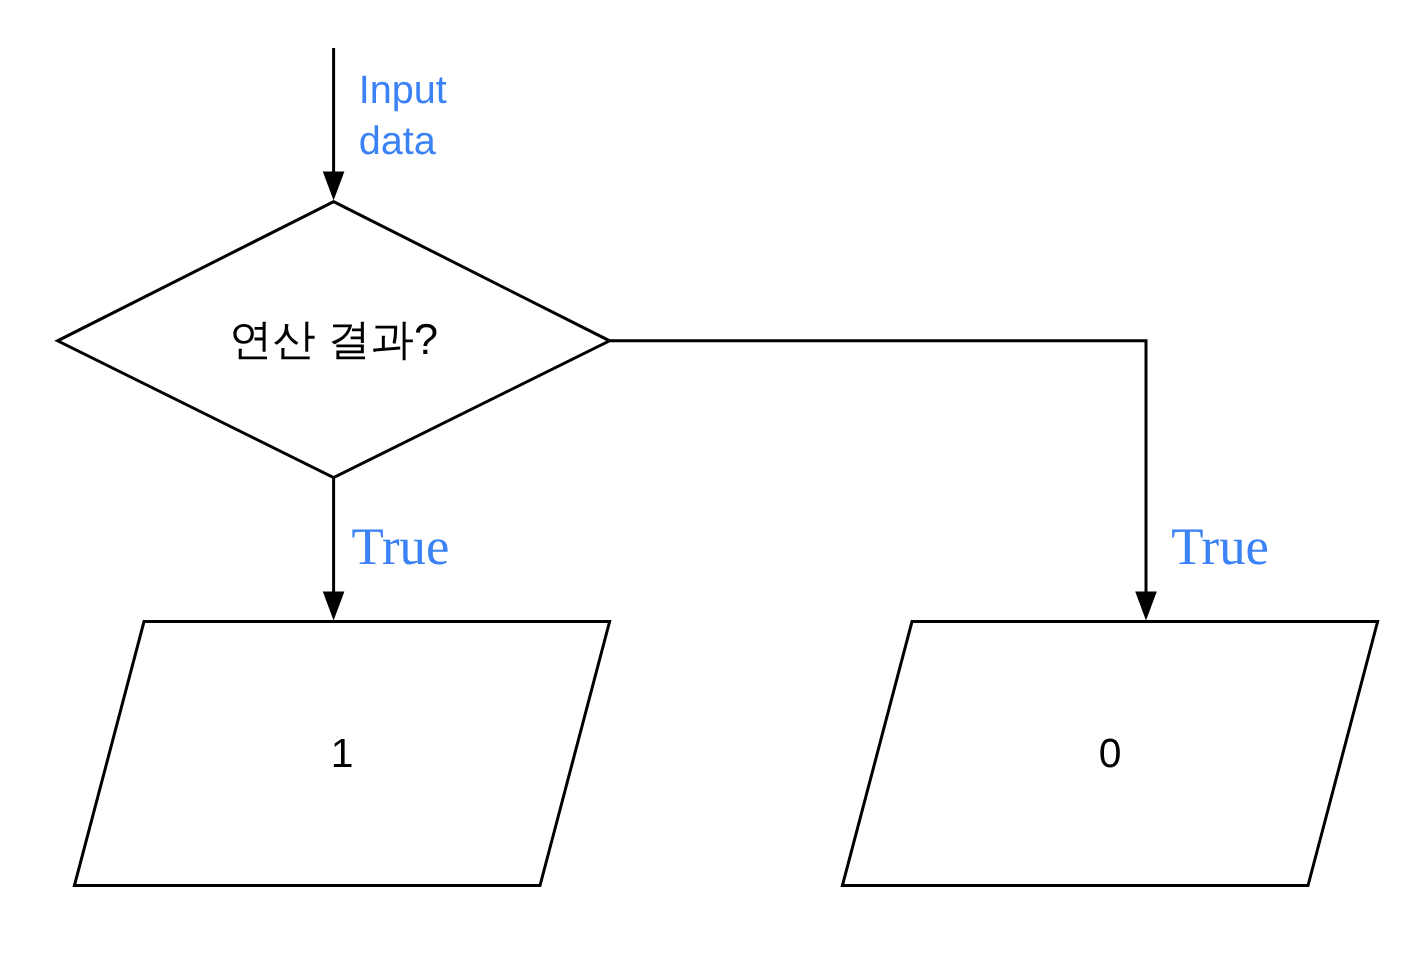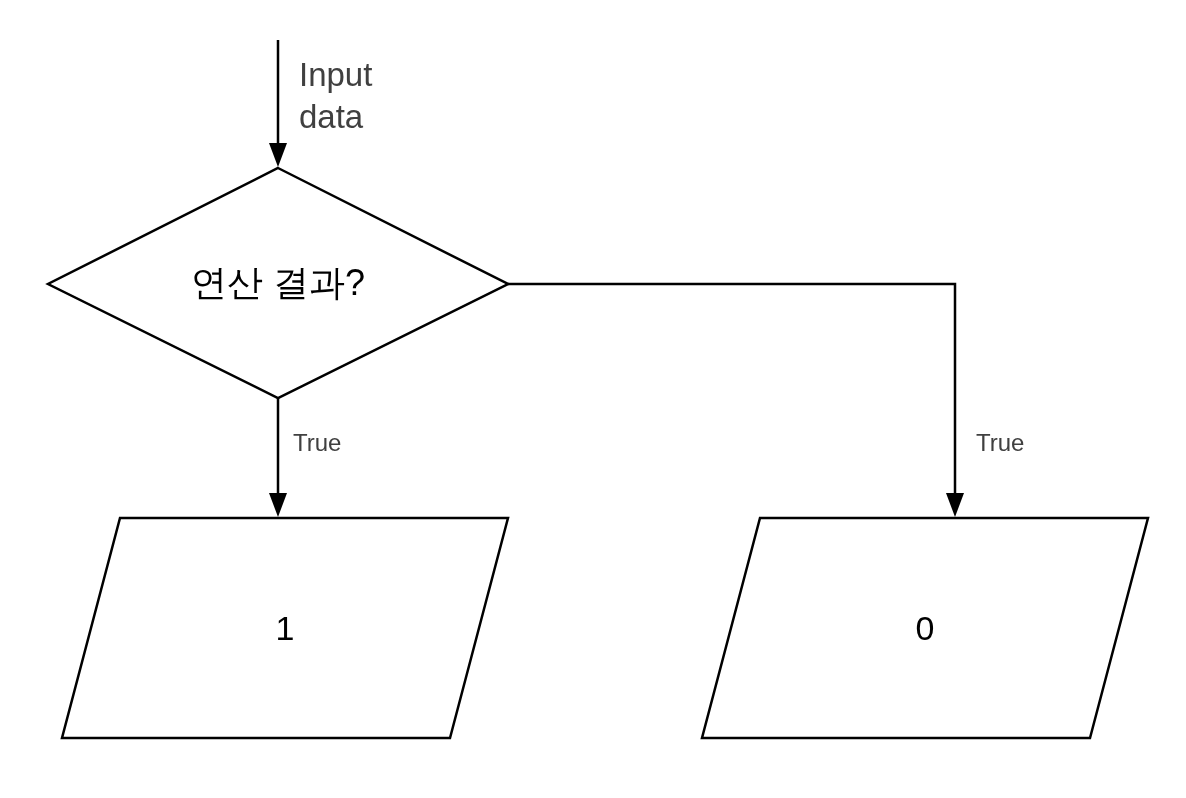--- a/index.html
+++ b/index.html
@@ -15,26 +15,27 @@
     background: #ffffff;
     overflow: hidden;
   }
   .canvas svg {
     position: absolute;
     left: 0;
     top: 0;
   }
   .label {
     position: absolute;
-    color: #404040;
+    color: #3b82f6;
     line-height: 1.28;
     white-space: pre-line;
   }
   .edge-label {
-    font-size: 24px;
+    font-size: 44px;
+    font-family: Liberation Serif, serif;
   }
   .center-box {
     position: absolute;
     display: flex;
     align-items: center;
     justify-content: center;
     color: #000000;
     text-align: center;
   }
   .decision-label {

